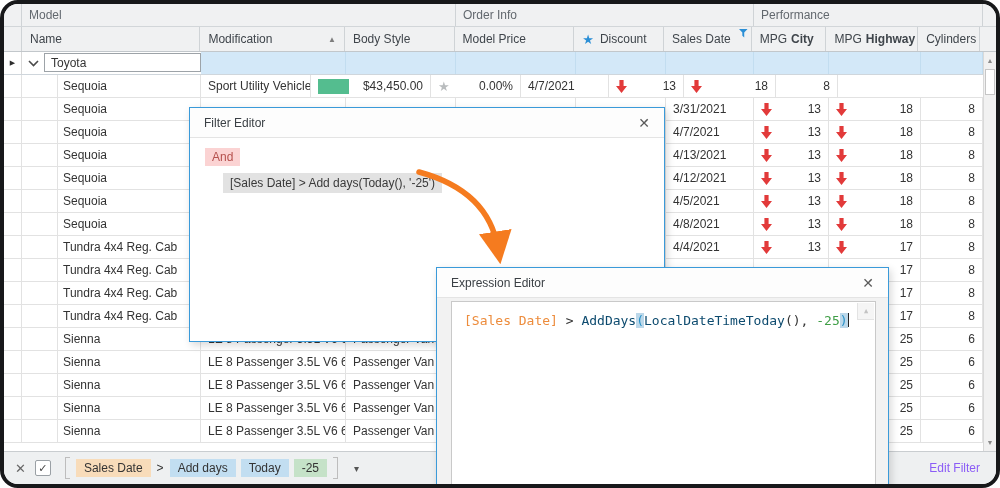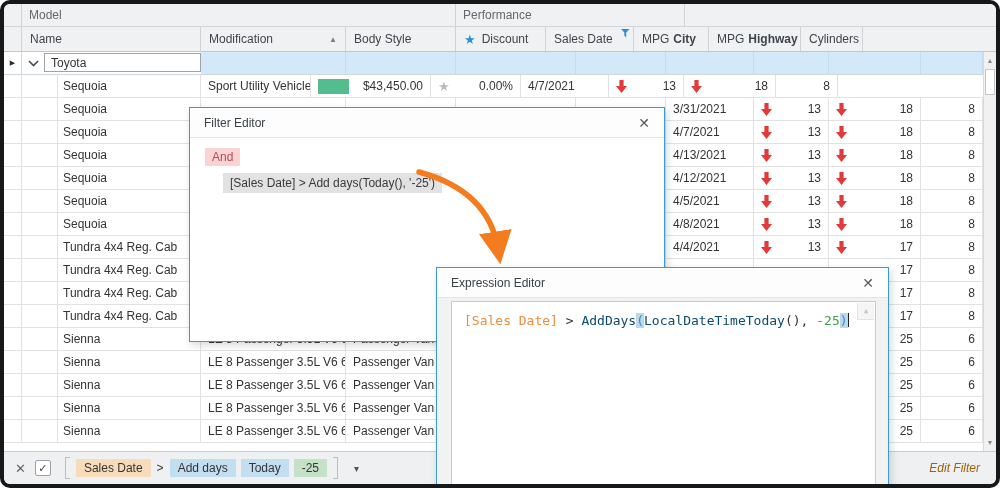--- a/index.html
+++ b/index.html
@@ -1,17 +1,17 @@
 <!DOCTYPE html>
 <html><head>
 <meta charset="utf-8">
 <style>
 * { box-sizing: border-box; margin: 0; padding: 0; }
 html,body { width: 1000px; height: 488px; background: #fff; font-family: "Liberation Sans", sans-serif; }
-.frame { position: relative; width: 1000px; height: 488px; border: 4px solid #17181a; border-radius: 10px; overflow: hidden; background: #fff; }
+.frame { position: relative; width: 1000px; height: 488px; border: 4px solid #17181a; border-radius: 18px; overflow: hidden; background: #fff; }
 .grid { position: absolute; inset: 0; display: flex; flex-direction: column; }
 
 
 .band-row { flex: 0 0 23px; display: flex; background: #f0f1f2; border-bottom: 1px solid #d2d6d9; }
 .bh { display: flex; align-items: center; padding-left: 7px; font-size: 12px; color: #62686e; border-right: 1px solid #cfd3d6; }
 .w-ind { width: 18px; padding: 0; }
 .w-model { width: 434px; }
 .w-order { width: 298px; }
 .w-perf { width: 229px; }
 .w-corner { width: 13px; border-right: none; }
@@ -73,21 +73,21 @@
 .fb-tokens { display: flex; align-items: center; margin-left: 14px; gap: 5px; }
 .brk { width: 5px; height: 22px; border: 1px solid #bdbdbd; }
 .brk.l { border-right: none; margin-right: 1px; }
 .brk.r { border-left: none; margin-left: 1px; }
 .tok { padding: 2px 8px; color: #333; }
 .tok.field { background: #f8dcba; }
 .tok.func { background: #c2def1; }
 .tok.value { background: #c5e2c8; }
 .tok.op { padding: 2px 1px; }
 .fb-caret { margin-left: 16px; color: #555; font-size: 10px; }
-.fb-edit { position: absolute; right: 16px; color: #a16207; font-style: italic; }
+.fb-edit { position: absolute; right: 16px; color: #8b5cf6; }
 
 
 .dialog { position: absolute; background: #fff; border: 1px solid #3a9ad9; box-shadow: 2px 3px 8px rgba(0,0,0,.16); }
 .dlg-title { height: 30px; display: flex; align-items: center; padding: 0 14px; font-size: 12px; color: #3b4045; background: #fdfdfd; border-bottom: 1px solid #e4e4e4; }
 .dlg-close { margin-left: auto; color: #5a5a5a; font-size: 14px; cursor: pointer; }
 #filter-editor { left: 185px; top: 103px; width: 476px; height: 235px; z-index: 10; }
 .and-badge { position: absolute; left: 15px; top: 40px; background: #fbd3d3; color: #b5504d; padding: 2px 7px; font-size: 12px; }
 .cond-chip { position: absolute; left: 33px; top: 65px; background: #e2e2e2; color: #3a3a3a; padding: 3px 7px; font-size: 12px; }
 #expression-editor { left: 432px; top: 263px; width: 453px; height: 225px; z-index: 20; background: #f2f2f2; }
 .code-area { position: absolute; left: 14px; right: 12px; top: 33px; bottom: 0; background: #fff; border: 1px solid #c9c9c9; font-family: "DejaVu Sans Mono", monospace; font-size: 13px; padding: 11px 0 0 12px; white-space: nowrap; }
@@ -104,35 +104,39 @@
 </style>
 </head>
 <body>
 
 <div class="frame">
   <div class="grid">
 
     <div class="band-row">
       <div class="bh w-ind"></div>
       <div class="bh w-model">Model</div>
+      <div class="bh w-order">Order Info</div>
       <div class="bh w-perf">Performance</div>
       <div class="bh w-corner"></div>
     </div>
 
     <div class="header-row">
       <div class="hc w-ind"></div>
       <div class="hc w-name">
           <span>Name</span>
         </div>
       <div class="hc w-mod">
         <span>Modification</span>
         <span class="sort-asc">▲</span>
       </div>
       <div class="hc w-body">
           <span>Body Style</span>
+        </div>
+      <div class="hc w-price">
+          <span>Model Price</span>
         </div>
       <div class="hc w-disc">
         <span class="hdr-star">★</span>
         <span>Discount</span>
       </div>
       <div class="hc w-date">
         <span>Sales Date</span>
         <svg class="funnel" viewBox="0 0 10 10">
             <path d="M0 0 H9.5 L5.8 4 V9.5 L3.7 7.4 V4 Z" fill="#2b8fd6"></path>
           </svg>

